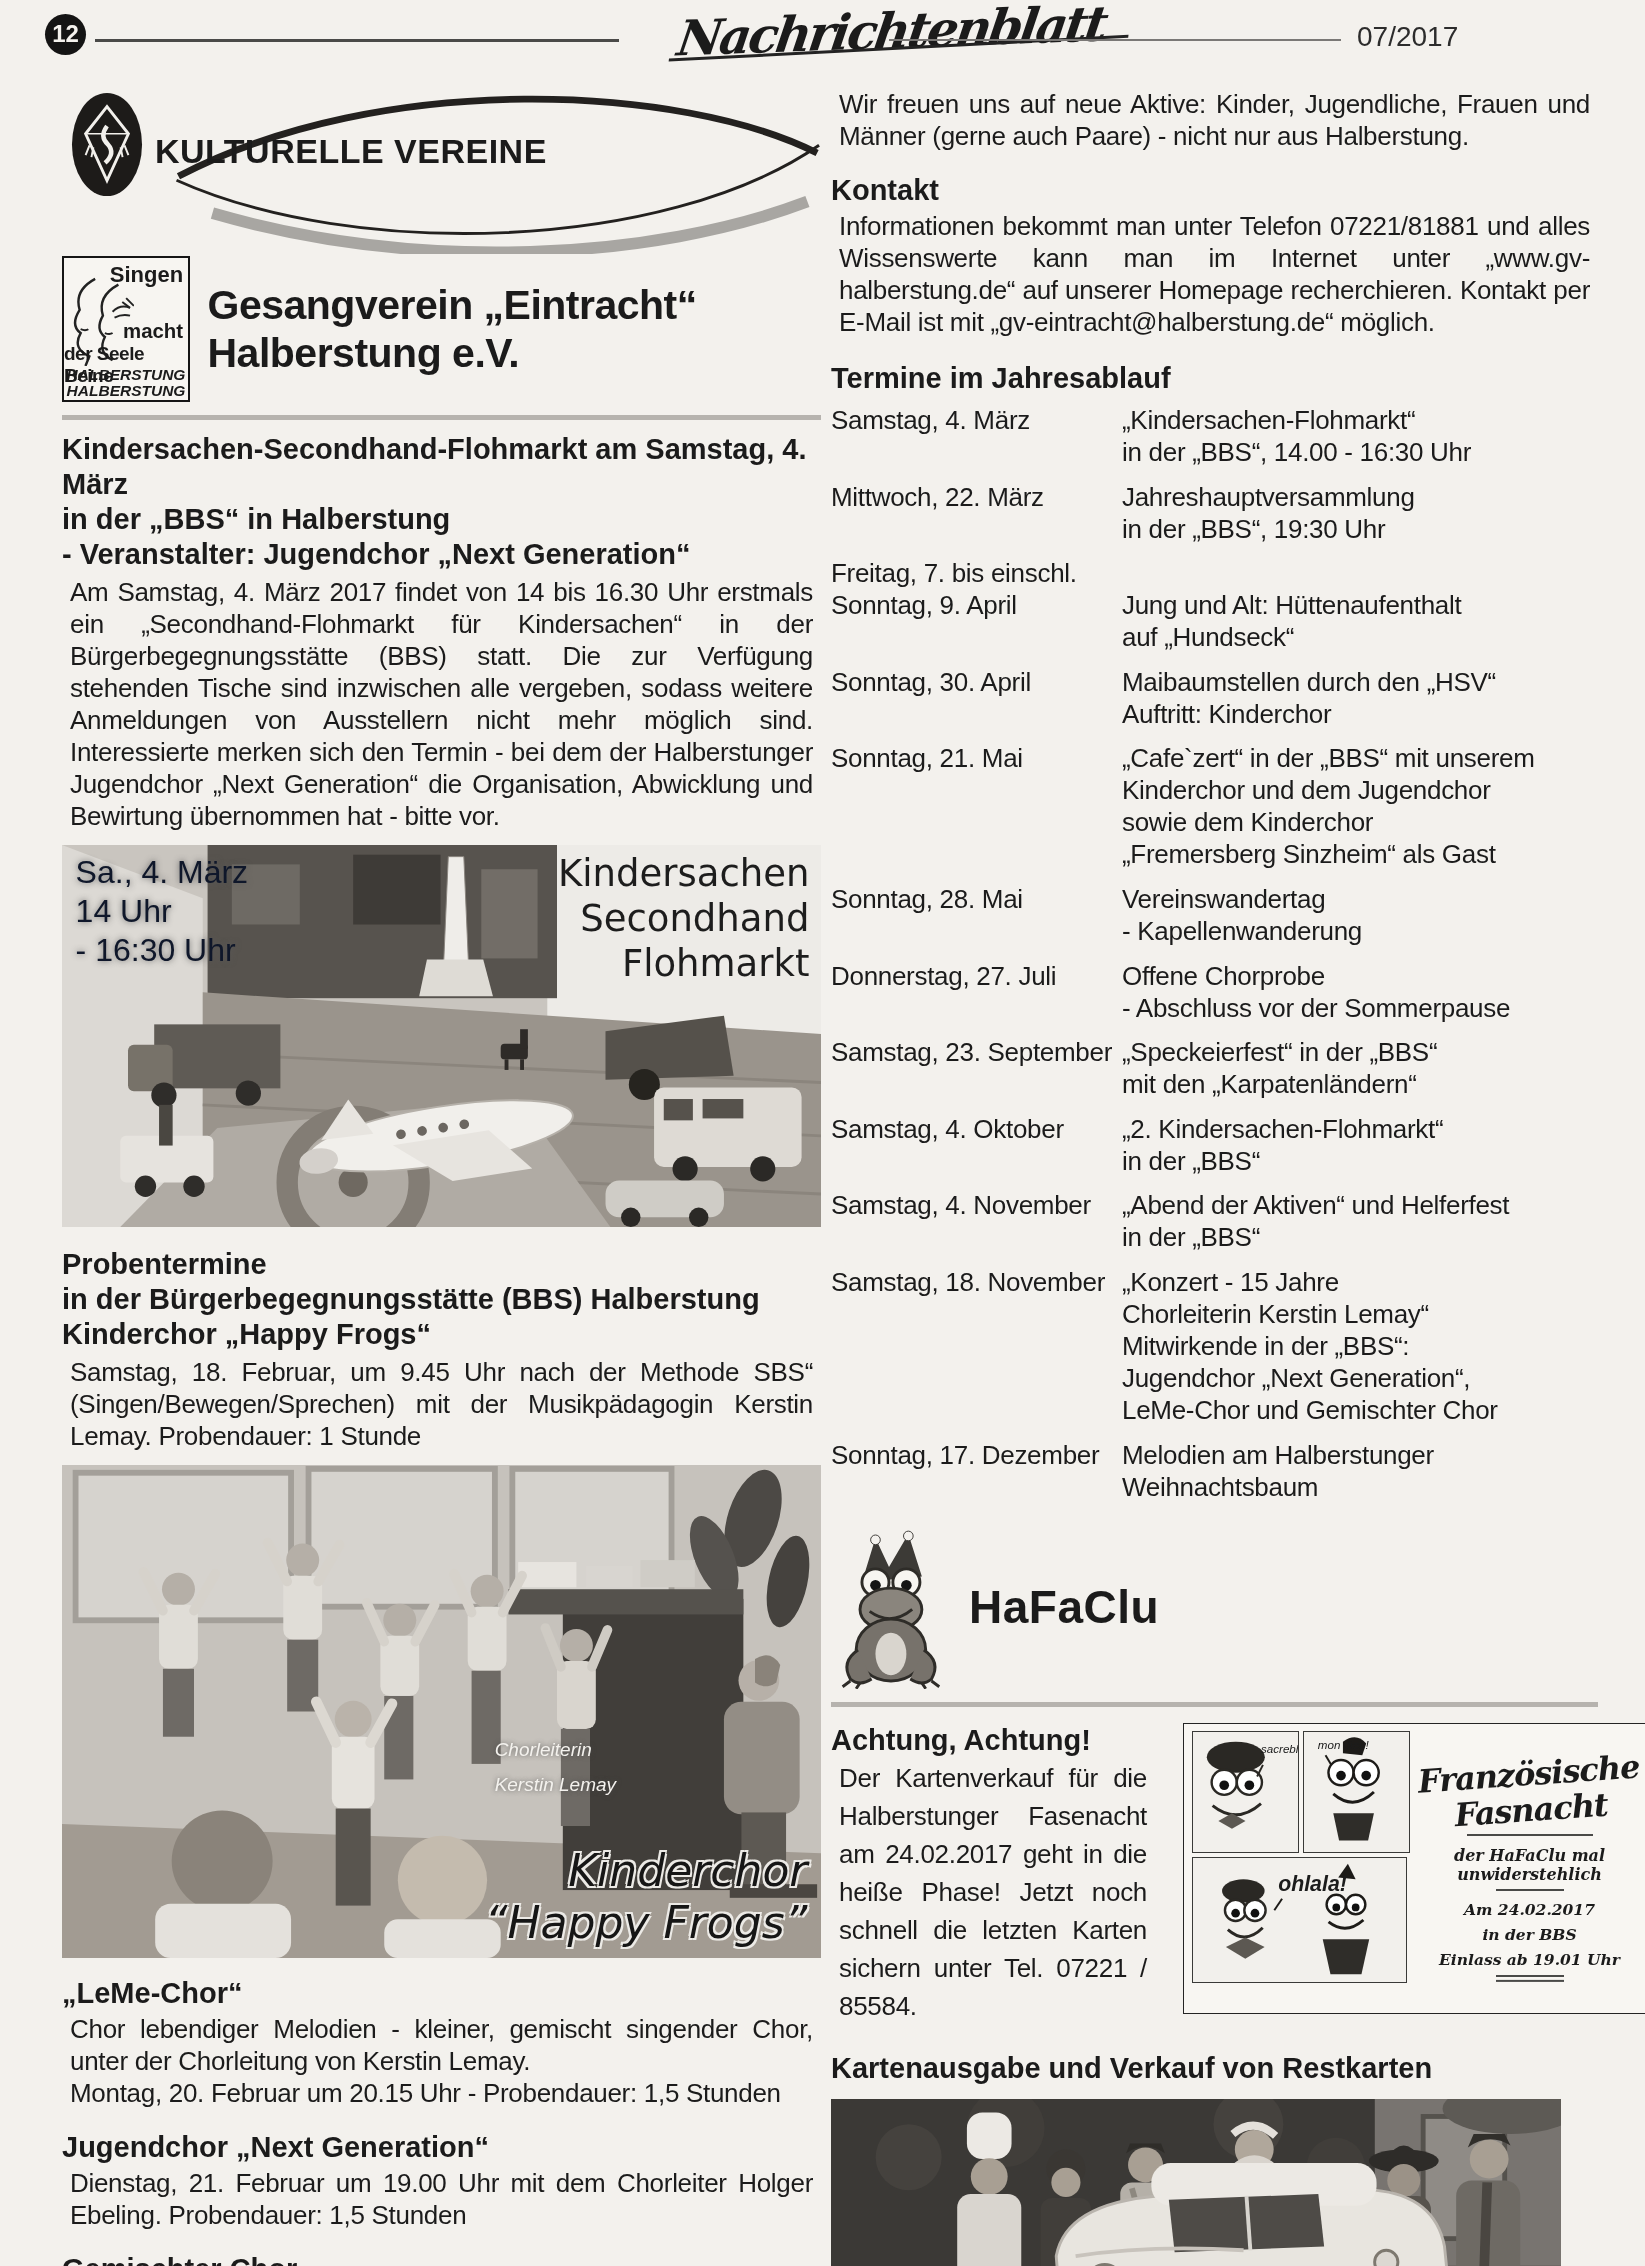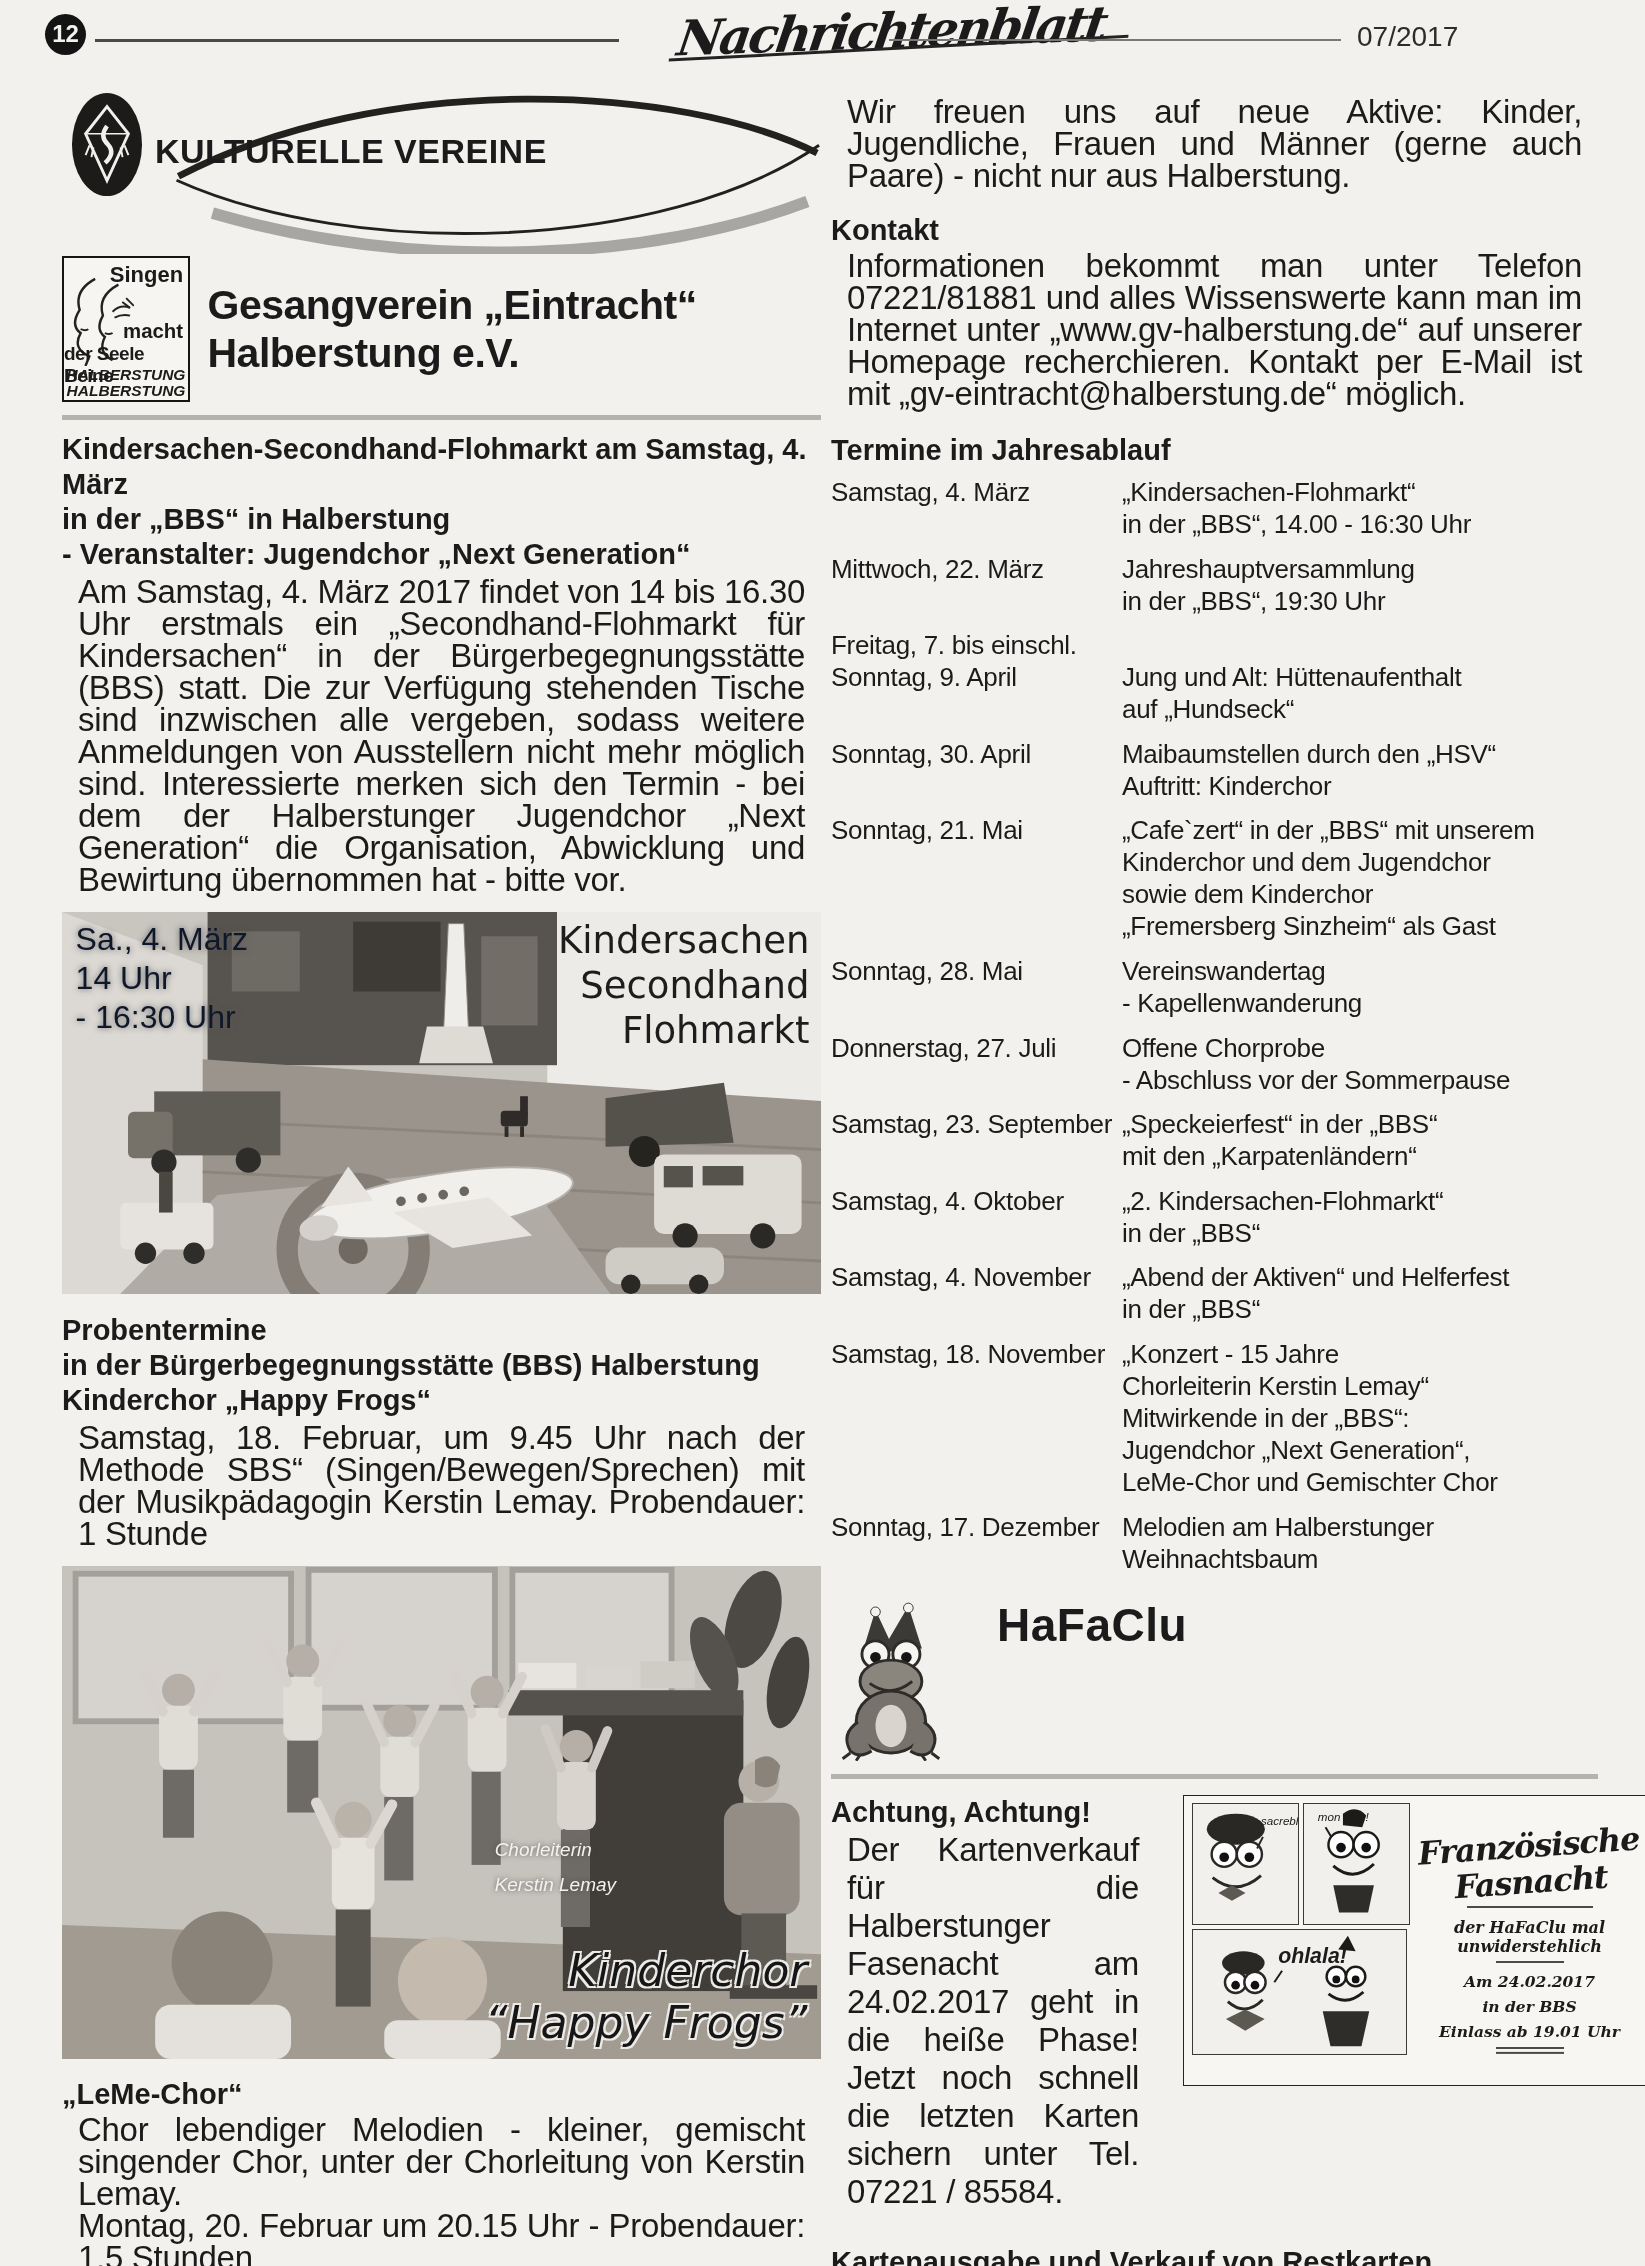--- a/index.html
+++ b/index.html
@@ -16,21 +16,21 @@
   .masthead{position:absolute;left:679px;top:1.9px;font-family:"DejaVu Serif",serif;
             font-style:italic;font-weight:bold;font-size:49px;letter-spacing:-2.9px;
             transform:skewX(-10deg) rotate(-2deg);}
   .masthead::after{content:"";position:absolute;left:-5.8px;right:-25px;bottom:9.7px;height:2.9px;
             background:#232323;transform:rotate(-1deg);}
   .issue{position:absolute;left:1357px;top:21.3px;font-size:28px;color:#2c2c2c;}
   
   .colL{position:absolute;left:62px;top:87px;width:759px;}
   .colR{position:absolute;left:831px;top:80px;width:767px;}
   .h3{font-size:29px;font-weight:bold;line-height:35px;margin:0;}
-  .p{font-size:33px;line-height:32px;letter-spacing:-0.3px;text-align:justify;margin:16px;}
+  .p{font-size:26px;line-height:32px;letter-spacing:-0.3px;text-align:justify;margin:8px;}
   .divider{height:4.9px;background:#b6b3ae;margin-top:13.6px;}
   
   .banner{position:relative;height:167px;}
   .banner svg.arcs{position:absolute;left:0;top:0;}
   .banner .ovallogo{position:absolute;left:7.8px;top:3.9px;}
   .banner .btitle{position:absolute;left:93px;top:45px;font-size:34px;font-weight:bold;letter-spacing:0.5px;}
   
   .logorow{display:flex;gap:17.5px;margin-top:1.9px;align-items:flex-start;}
   .singbox{position:relative;width:124px;height:142px;border:2.9px solid #151515;background:#f7f5f1;flex:none;}
   .singbox .t1{position:absolute;top:3.9px;right:4.9px;font-size:22px;font-weight:bold;}
@@ -49,21 +49,21 @@
   .ov-leader{position:absolute;left:57%;top:54%;font-size:19px;line-height:35px;font-style:italic;
            color:#f4f2ee;text-shadow:0 0 5.8px rgba(70,70,70,.8);}
   .ov-ktitle{position:absolute;right:13.6px;bottom:9.7px;text-align:right;font-size:44px;line-height:52px;
            font-style:italic;font-family:"DejaVu Sans",sans-serif;color:#161616;
            text-shadow:1.9px 1.9px 0 #eceae6,-1.9px -1.9px 0 #eceae6,1.9px -1.9px 0 #eceae6,-1.9px 1.9px 0 #eceae6;}
   
   .trow{display:flex;margin-bottom:12.6px;}
   .tdate{width:291px;flex:none;font-size:26px;line-height:32px;letter-spacing:-0.3px;}
   .tdesc{flex:1;font-size:26px;line-height:32px;letter-spacing:-0.3px;}
   
-  .hafarow{display:flex;gap:50px;margin-top:23px;}
+  .hafarow{display:flex;align-items:center;gap:22px;margin-top:23px;}
   .hafatitle{font-size:46px;font-weight:bold;letter-spacing:0.5px;}
   
   .achtwrap{display:flex;gap:28px;margin-top:15.5px;}
   .achtleft{width:324px;flex:none;}
   .achtleft .p{line-height:38px;}
   .adbox{flex:1;height:291px;border:1.9px solid #242424;background:#f8f6f2;display:flex;padding:7.8px;box-sizing:border-box;gap:5.8px;}
   .comics{width:221px;flex:none;display:flex;flex-direction:column;gap:3.9px;}
   .comicrow{display:flex;gap:3.9px;}
   .panel{border:1.9px solid #3a3a38;background:#f2f0ec;}
   .adright{flex:1;text-align:center;font-family:"DejaVu Serif",serif;font-style:italic;display:flex;

